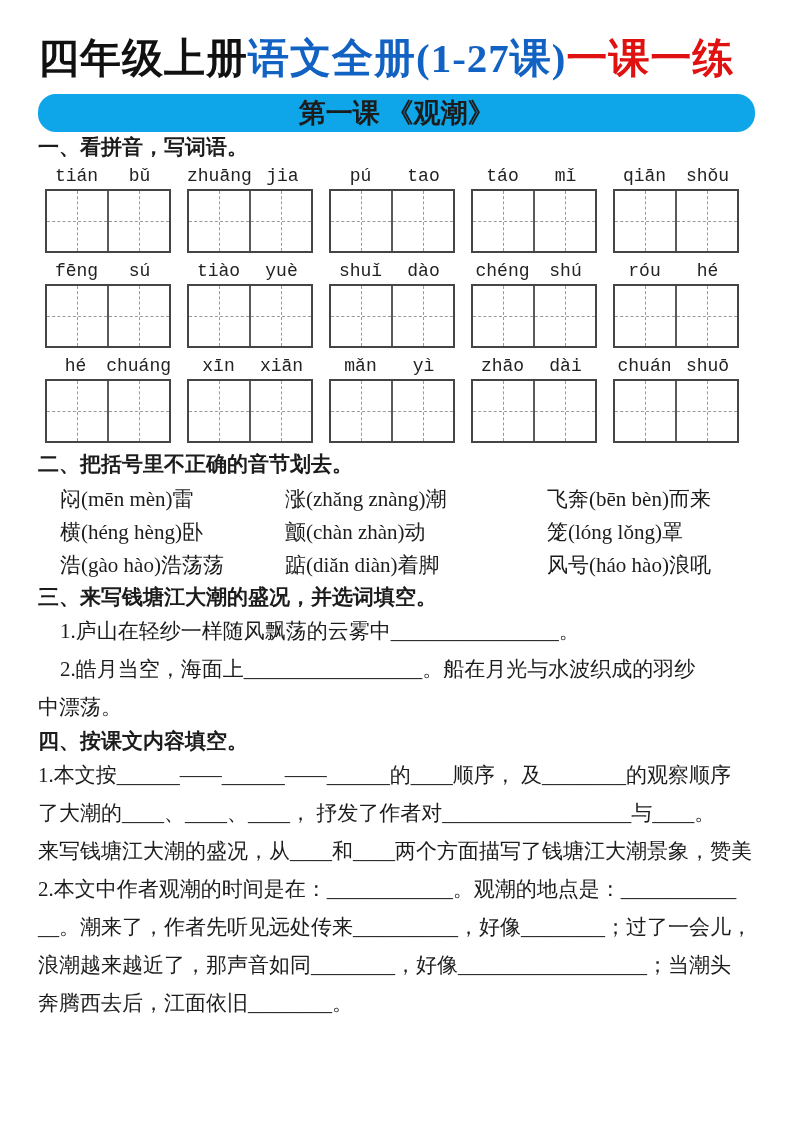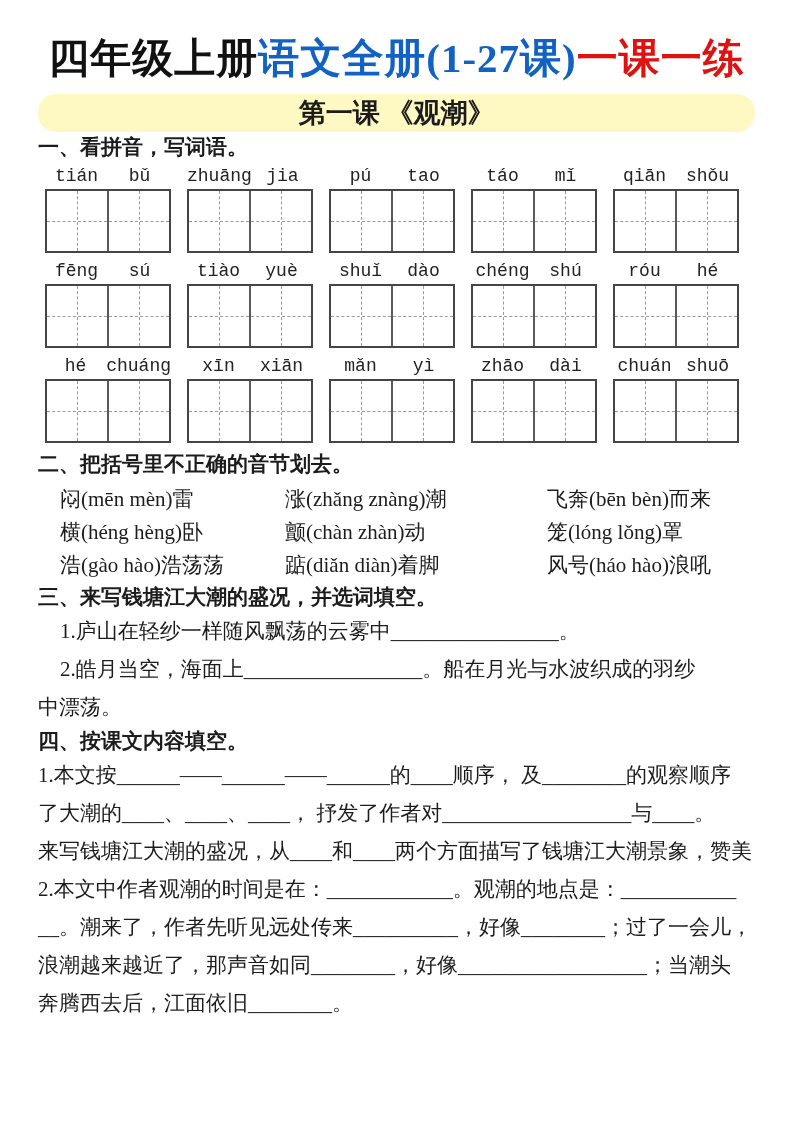--- a/index.html
+++ b/index.html
@@ -5,21 +5,21 @@
   html,body{margin:0;padding:0;background:#ffffff;}
   body{
     width:793px;height:1122px;
     font-family:"Liberation Serif","DejaVu Serif",serif;
     color:#1c1c1c;
     overflow:hidden;
   }
   .page{box-sizing:border-box;width:793px;height:1122px;padding:0 38px;position:relative;}
 
   
-  .title{margin-top:32px;text-align:center;font-size:41px;font-weight:bold;letter-spacing:1px;line-height:52px;white-space:nowrap;}
+  .title{margin-top:32px;font-size:41px;font-weight:bold;letter-spacing:1px;line-height:52px;white-space:nowrap;}
   .title .t-black{color:#111111;}
   .title .t-blue{color:#1262c4;}
   .title .t-red{color:#e01111;}
 
   
   .banner{margin-top:10px;background:#dbe2f2;text-align:center;font-size:27px;font-weight:bold;line-height:38px;height:38px;}
 
   
   .sec-head{font-size:21px;font-weight:bold;line-height:30px;}
 
@@ -56,21 +56,21 @@
 </style>
 </head>
 <body>
 
 <div class="page">
 
   <div class="title">
     <span class="t-black">四年级上册</span><span class="t-blue" style="color: rgb(18, 98, 196);">语文全册(1-27课)</span><span class="t-red" style="color: rgb(224, 17, 17);">一课一练</span>
   </div>
 
-  <div class="banner" style="background: #fef9c3; border-radius: 18px;">第一课 《观潮》</div>
+  <div class="banner" style="background: #0ea5e9; border-radius: 18px;">第一课 《观潮》</div>
 
   <div class="sec-head">一、看拼音，写词语。</div>
   <div class="pinyin-rows">
       <div class="pinyin-row">
         <div class="grid-group">
           <div class="pinyin-labels">
             <span>tián</span>
             <span>bǔ</span>
           </div>
           <div class="grid-box">

